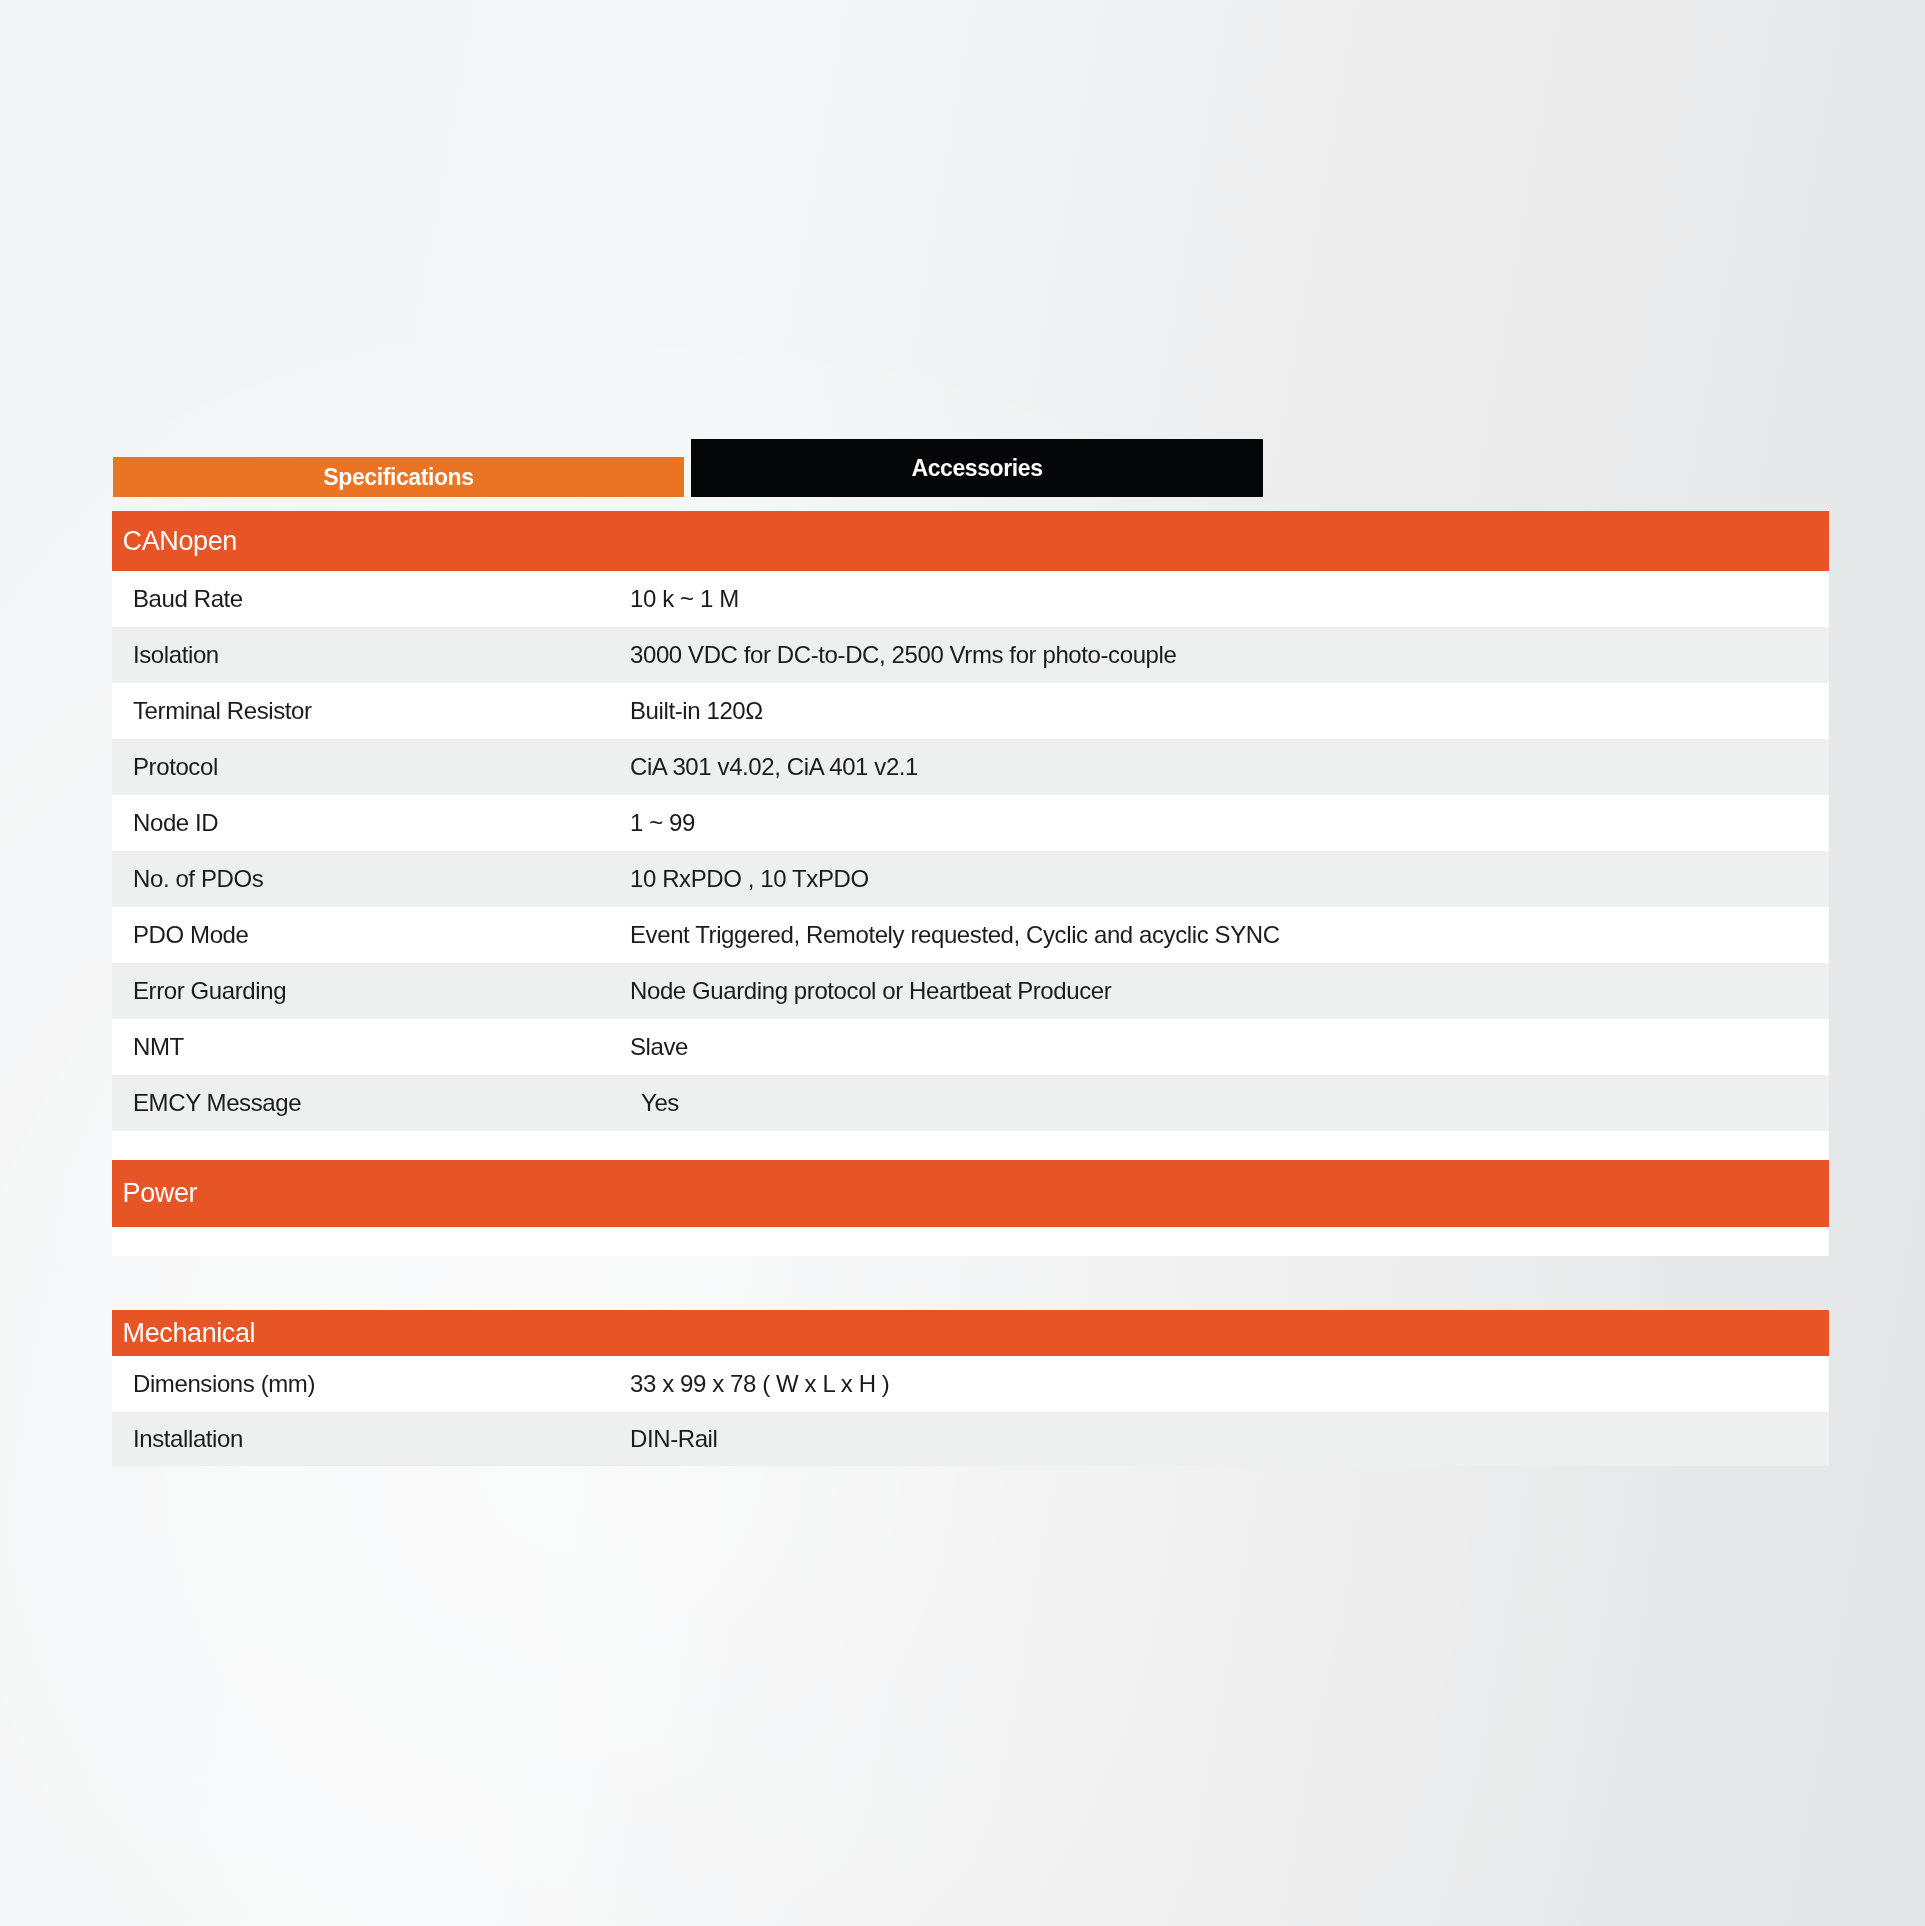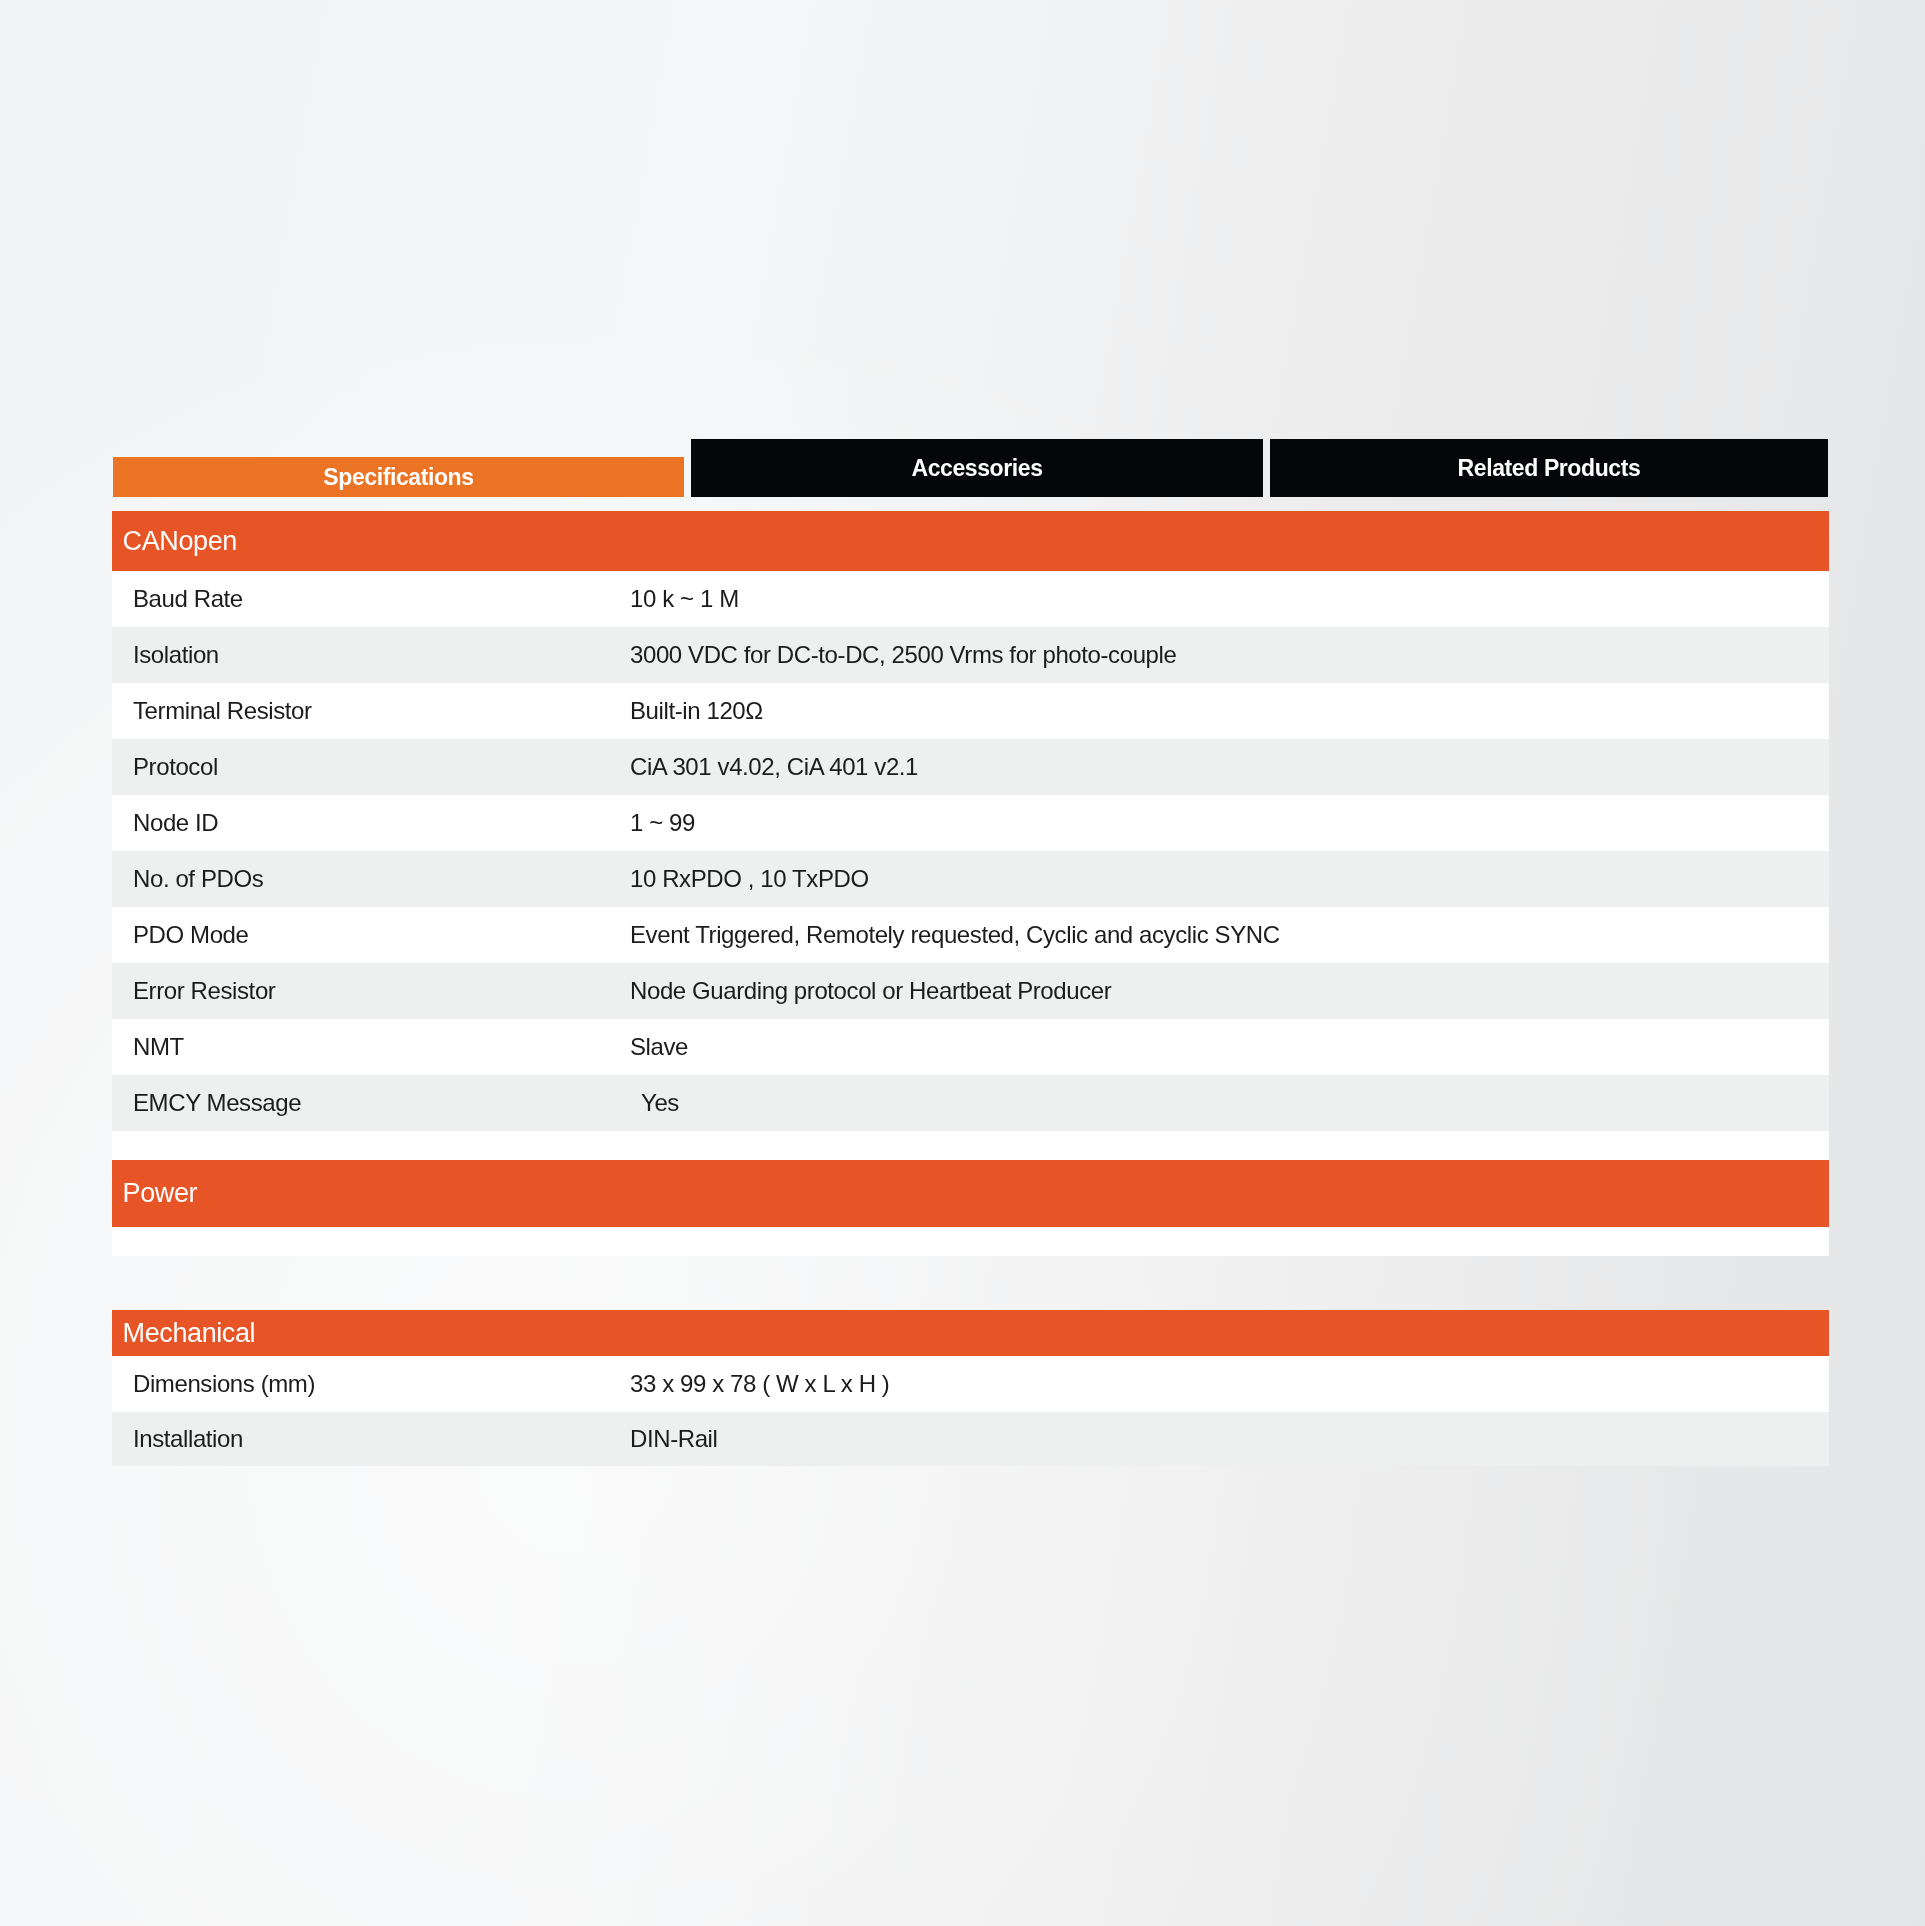--- a/index.html
+++ b/index.html
@@ -86,21 +86,20 @@
     }
   </style>
 </head>
 <body>
 
 <div class="bg-vignette"></div>
 
 <div class="tabs">
   <div class="tab first active">Specifications</div>
   <div class="tab second">Accessories</div>
-  <div class="tab third">Related Products</div>
 </div>
 
 <div class="spec-table" style="top:511px;">
   <div class="section-header" style="height:60px;">
     <span>CANopen</span>
   </div>
   <div class="row odd" style="height:56px;">
     <span class="label">Baud Rate</span>
     <span class="value">10 k ~ 1 M</span>
   </div>
@@ -122,21 +121,21 @@
   </div>
   <div class="row even" style="height:56px;">
     <span class="label">No. of PDOs</span>
     <span class="value">10 RxPDO , 10 TxPDO</span>
   </div>
   <div class="row odd" style="height:56px;">
     <span class="label">PDO Mode</span>
     <span class="value">Event Triggered, Remotely requested, Cyclic and acyclic SYNC</span>
   </div>
   <div class="row even" style="height:56px;">
-    <span class="label">Error Resistor</span>
+    <span class="label">Error Guarding</span>
     <span class="value">Node Guarding protocol or Heartbeat Producer</span>
   </div>
   <div class="row odd" style="height:56px;">
     <span class="label">NMT</span>
     <span class="value">Slave</span>
   </div>
   <div class="row even" style="height:56px;gap:11px;">
     <span class="label">EMCY Message</span>
     <span class="value">Yes</span>
   </div>

